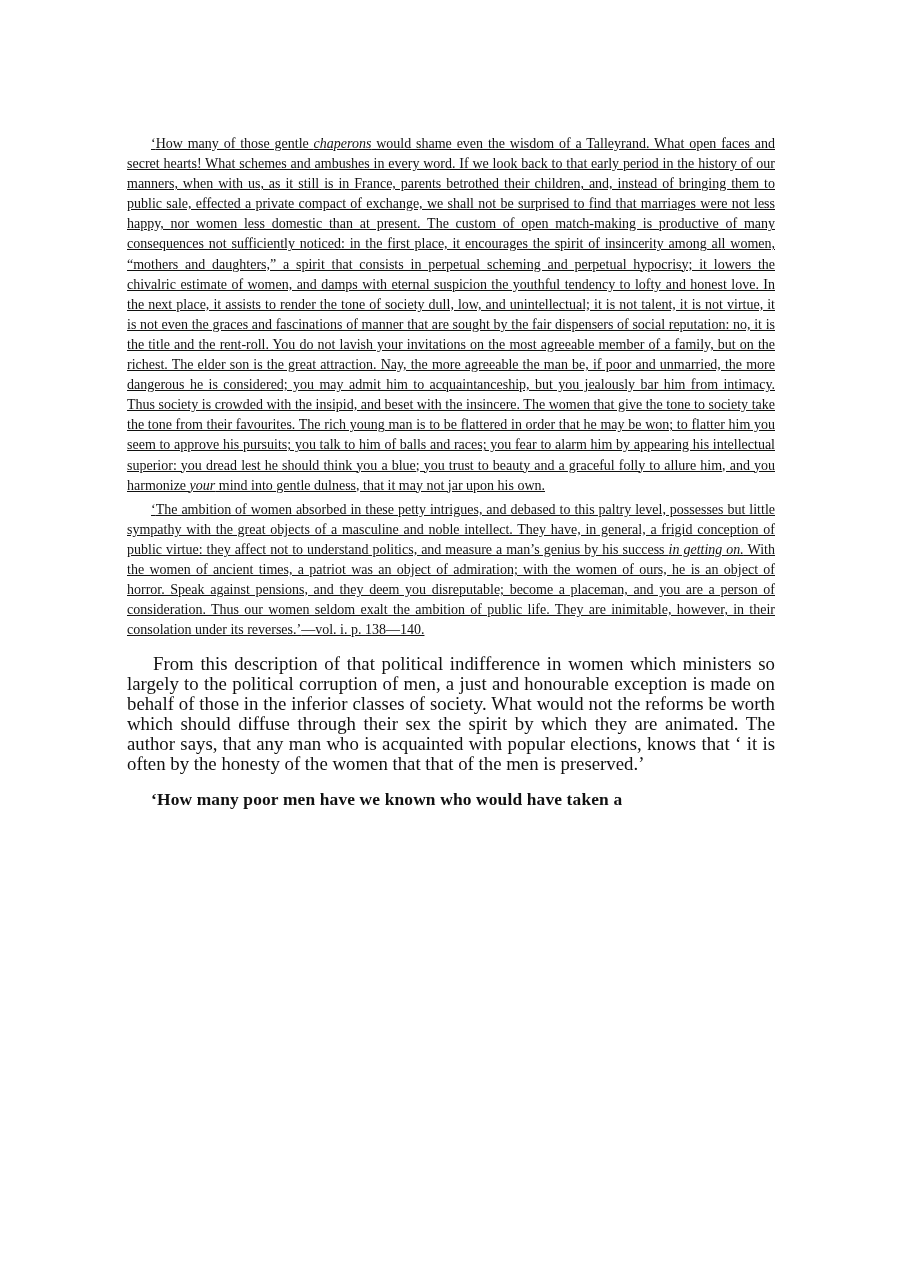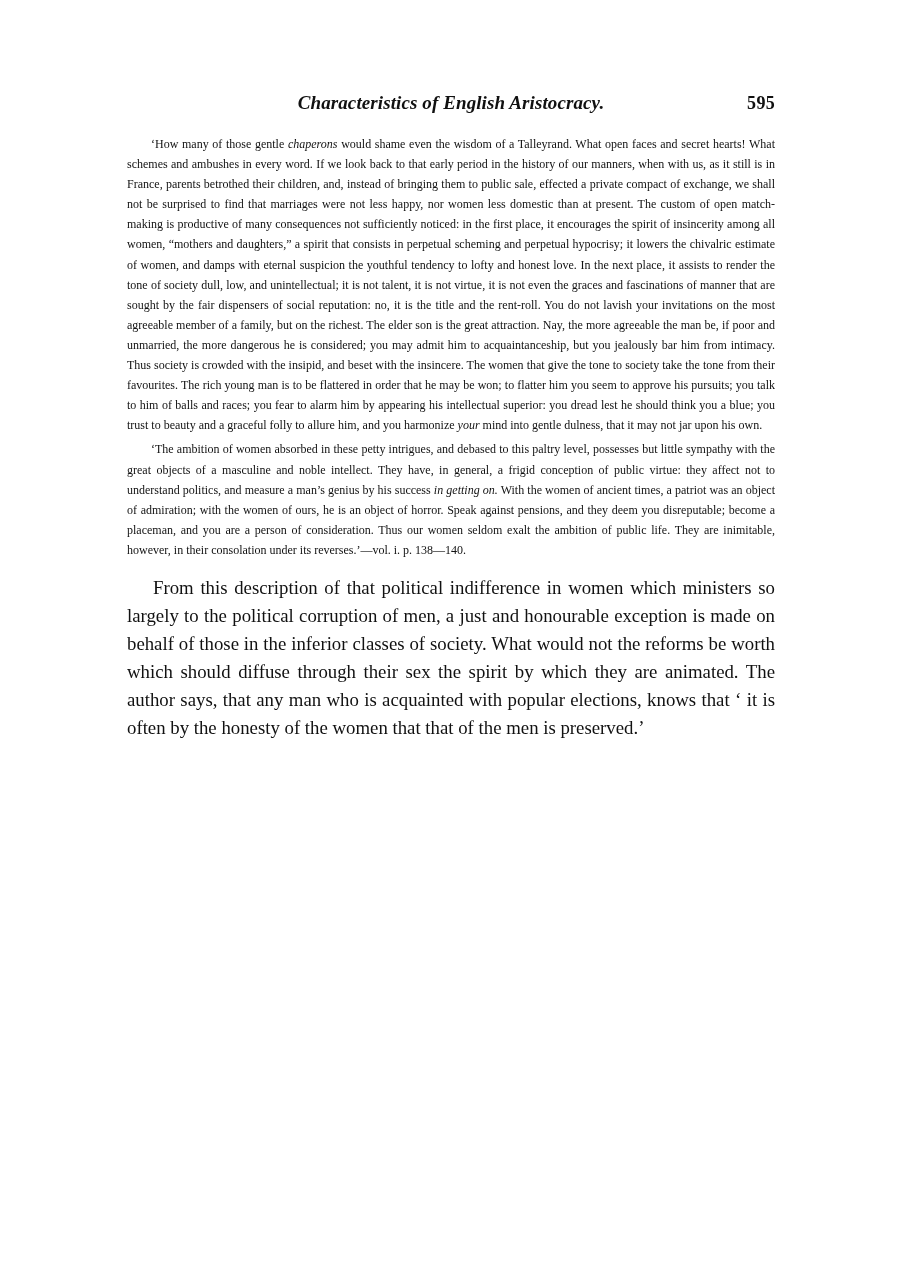--- a/index.html
+++ b/index.html
@@ -58,39 +58,40 @@
   
   .column {
     position: absolute;
     left: 127px;
     top: 134px;
     width: 648px;
   }
 
   
   .extract {
-    font-size: 12px;
+    font-size: 14px;
     line-height: 20.1px;
     text-align: justify;
     text-justify: inter-word;
     margin: 0 0 0 0;
     hyphens: none;
+    text-decoration: underline;
   }
   .extract + .extract {
     margin-top: 4px;
   }
   .extract .indent {
     display: inline-block;
     width: 24px;
   }
 
   
   .body-para {
     font-size: 18.8px;
-    line-height: 28px;
+    line-height: 20px;
     text-align: justify;
     text-justify: inter-word;
     margin: 14px 0 0 0;
   }
   .body-para .indent {
     display: inline-block;
     width: 26px;
   }
 
   
@@ -107,28 +108,25 @@
   }
 
   i, .ital { font-style: italic; }
   .cite { font-style: normal; }
 </style>
 </head>
 <body>
 
 <div class="page">
 
-  <div class="running-head">
-    <div class="title">Characteristics of English Aristocracy.</div>
-    <div class="folio">595</div>
-  </div>
 
   <div class="column">
 
     <p class="extract"><span class="indent"></span><span>‘</span><span>How many of those gentle </span><i>chaperons</i><span> would shame even the wisdom of a Talleyrand. What open faces and secret hearts! What schemes and ambushes in every word. If we look back to that early period in the history of our manners, when with us, as it still is in France, parents betrothed their children, and, instead of bringing them to public sale, effected a private compact of exchange, we shall not be surprised to find that marriages were not less happy, nor women less domestic than at present. The custom of open match-making is productive of many consequences not sufficiently noticed: in the first place, it encourages the spirit of insincerity among all women, “mothers and daughters,” a spirit that consists in perpetual scheming and perpetual hypocrisy; it lowers the chivalric estimate of women, and damps with eternal suspicion the youthful tendency to lofty and honest love. In the next place, it assists to render the tone of society dull, low, and unintellectual; it is not talent, it is not virtue, it is not even the graces and fascinations of manner that are sought by the fair dispensers of social reputation: no, it is the title and the rent-roll. You do not lavish your invitations on the most agreeable member of a family, but on the richest. The elder son is the great attraction. Nay, the more agreeable the man be, if poor and unmarried, the more dangerous he is considered; you may admit him to acquaintanceship, but you jealously bar him from intimacy. Thus society is crowded with the insipid, and beset with the insincere. The women that give the tone to society take the tone from their favourites. The rich young man is to be flattered in order that he may be won; to flatter him you seem to approve his pursuits; you talk to him of balls and races; you fear to alarm him by appearing his intellectual superior: you dread lest he should think you a blue; you trust to beauty and a graceful folly to allure him, and you harmonize </span><i>your</i><span> mind into gentle dulness, that it may not jar upon his own.</span></p>
 
     <p class="extract"><span class="indent"></span><span>‘</span><span>The ambition of women absorbed in these petty intrigues, and debased to this paltry level, possesses but little sympathy with the great objects of a masculine and noble intellect. They have, in general, a frigid conception of public virtue: they affect not to understand politics, and measure a man’s genius by his success </span><i>in getting on.</i><span> With the women of ancient times, a patriot was an object of admiration; with the women of ours, he is an object of horror. Speak against pensions, and they deem you disreputable; become a placeman, and you are a person of consideration. Thus our women seldom exalt the ambition of public life. They are inimitable, however, in their consolation under its reverses.’</span><span class="cite">—vol. i. p. 138—140.</span></p>
 
     <p class="body-para"><span class="indent"></span><span>From this description of that political indifference in women which ministers so largely to the political corruption of men, a just and honourable exception is made on behalf of those in the inferior classes of society. What would not the reforms be worth which should diffuse through their sex the spirit by which they are animated. The author says, that any man who is acquainted with popular elections, knows that ‘ it is often by the honesty of the women that that of the men is preserved.’</span></p>
 
+    <p class="extract-lead"><span class="indent"></span><span>‘</span><span>How many poor men have we known who would have taken a</span></p>
 
   </div>
 </div>
 
 </body></html>

